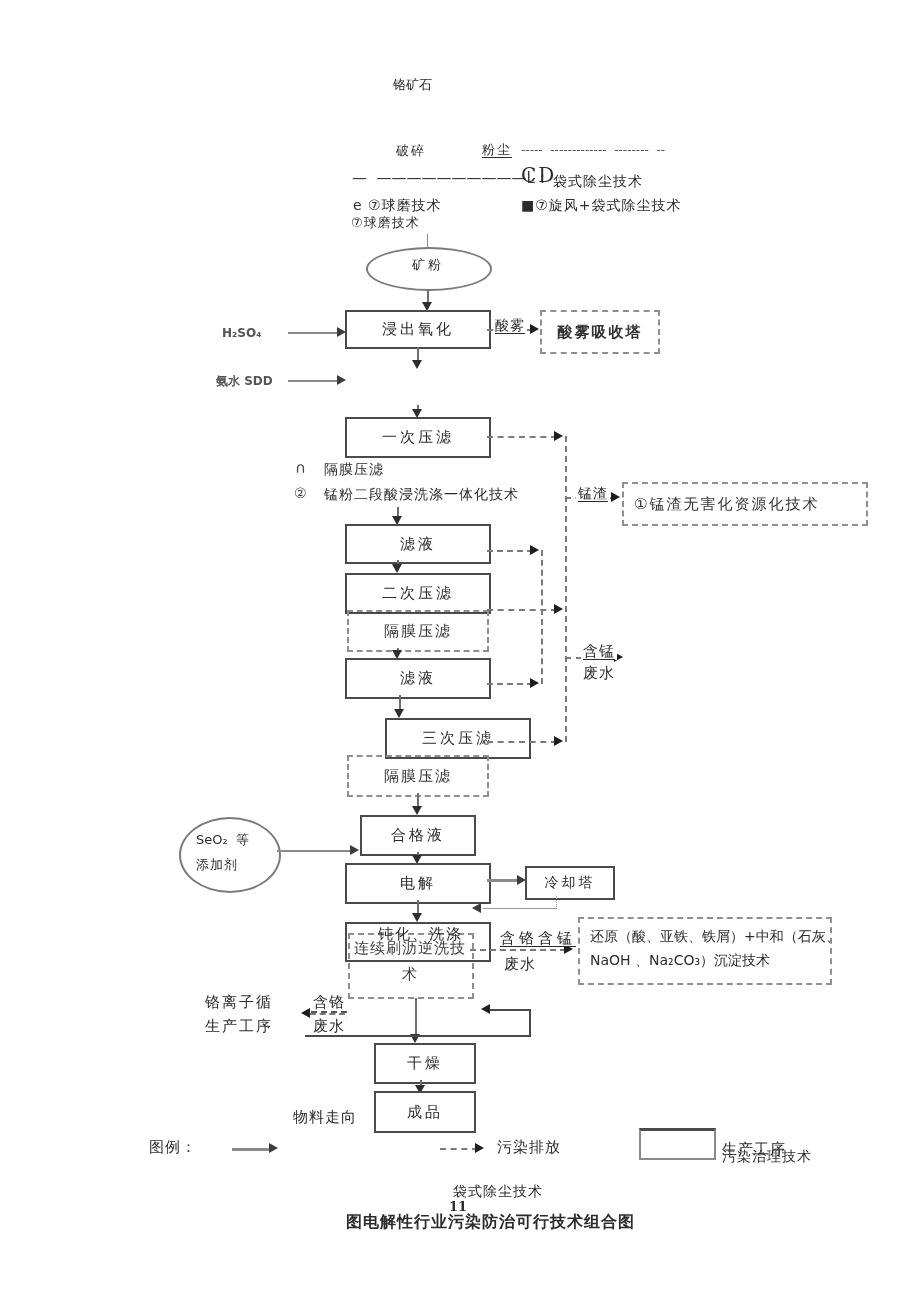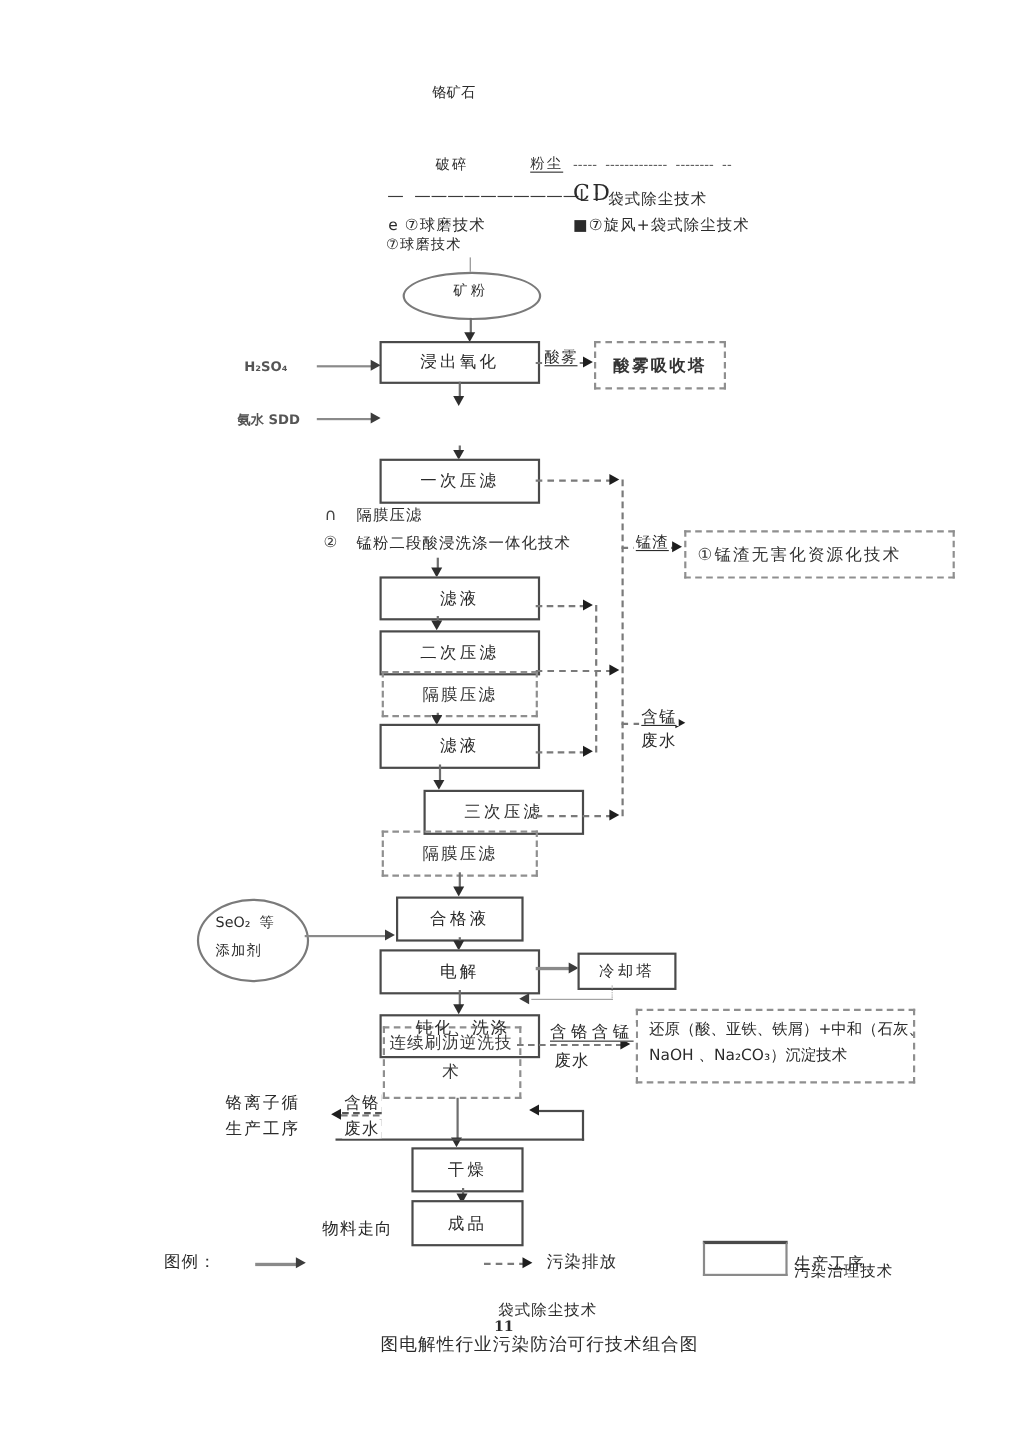--- a/index.html
+++ b/index.html
@@ -215,15 +215,15 @@
   <div class="txt" style="left:293px;top:1109px;font-size:15px;letter-spacing:1px;">物料走向</div>
   <div class="dlh" style="left:440px;top:1148px;width:38px;"></div>
   <div class="ah r" style="left:475px;top:1143px;"></div>
   <div class="txt" style="left:497px;top:1139px;font-size:15px;letter-spacing:1px;">污染排放</div>
   <div style="position:absolute;left:639px;top:1128px;width:73px;height:27px;border:2px solid #8a8a8a;border-top:3px solid #4a4a4a;background:#fff;"></div>
   <div class="txt" style="left:722px;top:1141px;font-size:15px;letter-spacing:1px;">生产工序</div>
   <div class="txt" style="left:453px;top:1183px;font-size:14px;letter-spacing:1px;">袋式除尘技术</div>
   <div class="txt" style="left:722px;top:1148px;font-size:14px;letter-spacing:1px;">污染治理技术</div>
 
   <div class="txt" style="left:449px;top:1200px;font-size:13px;font-weight:bold;font-family:'DejaVu Serif',serif;">11</div>
-  <div class="txt" style="left:346px;top:1213px;font-size:16px;font-weight:normal;letter-spacing:1px;">图电解性行业污染防治可行技术组合图</div>
+  <div class="txt" style="left:346px;top:1213px;font-size:16px;font-weight:bold;letter-spacing:1px;">图电解性行业污染防治可行技术组合图</div>
 
 </div>
 
 </body></html>

